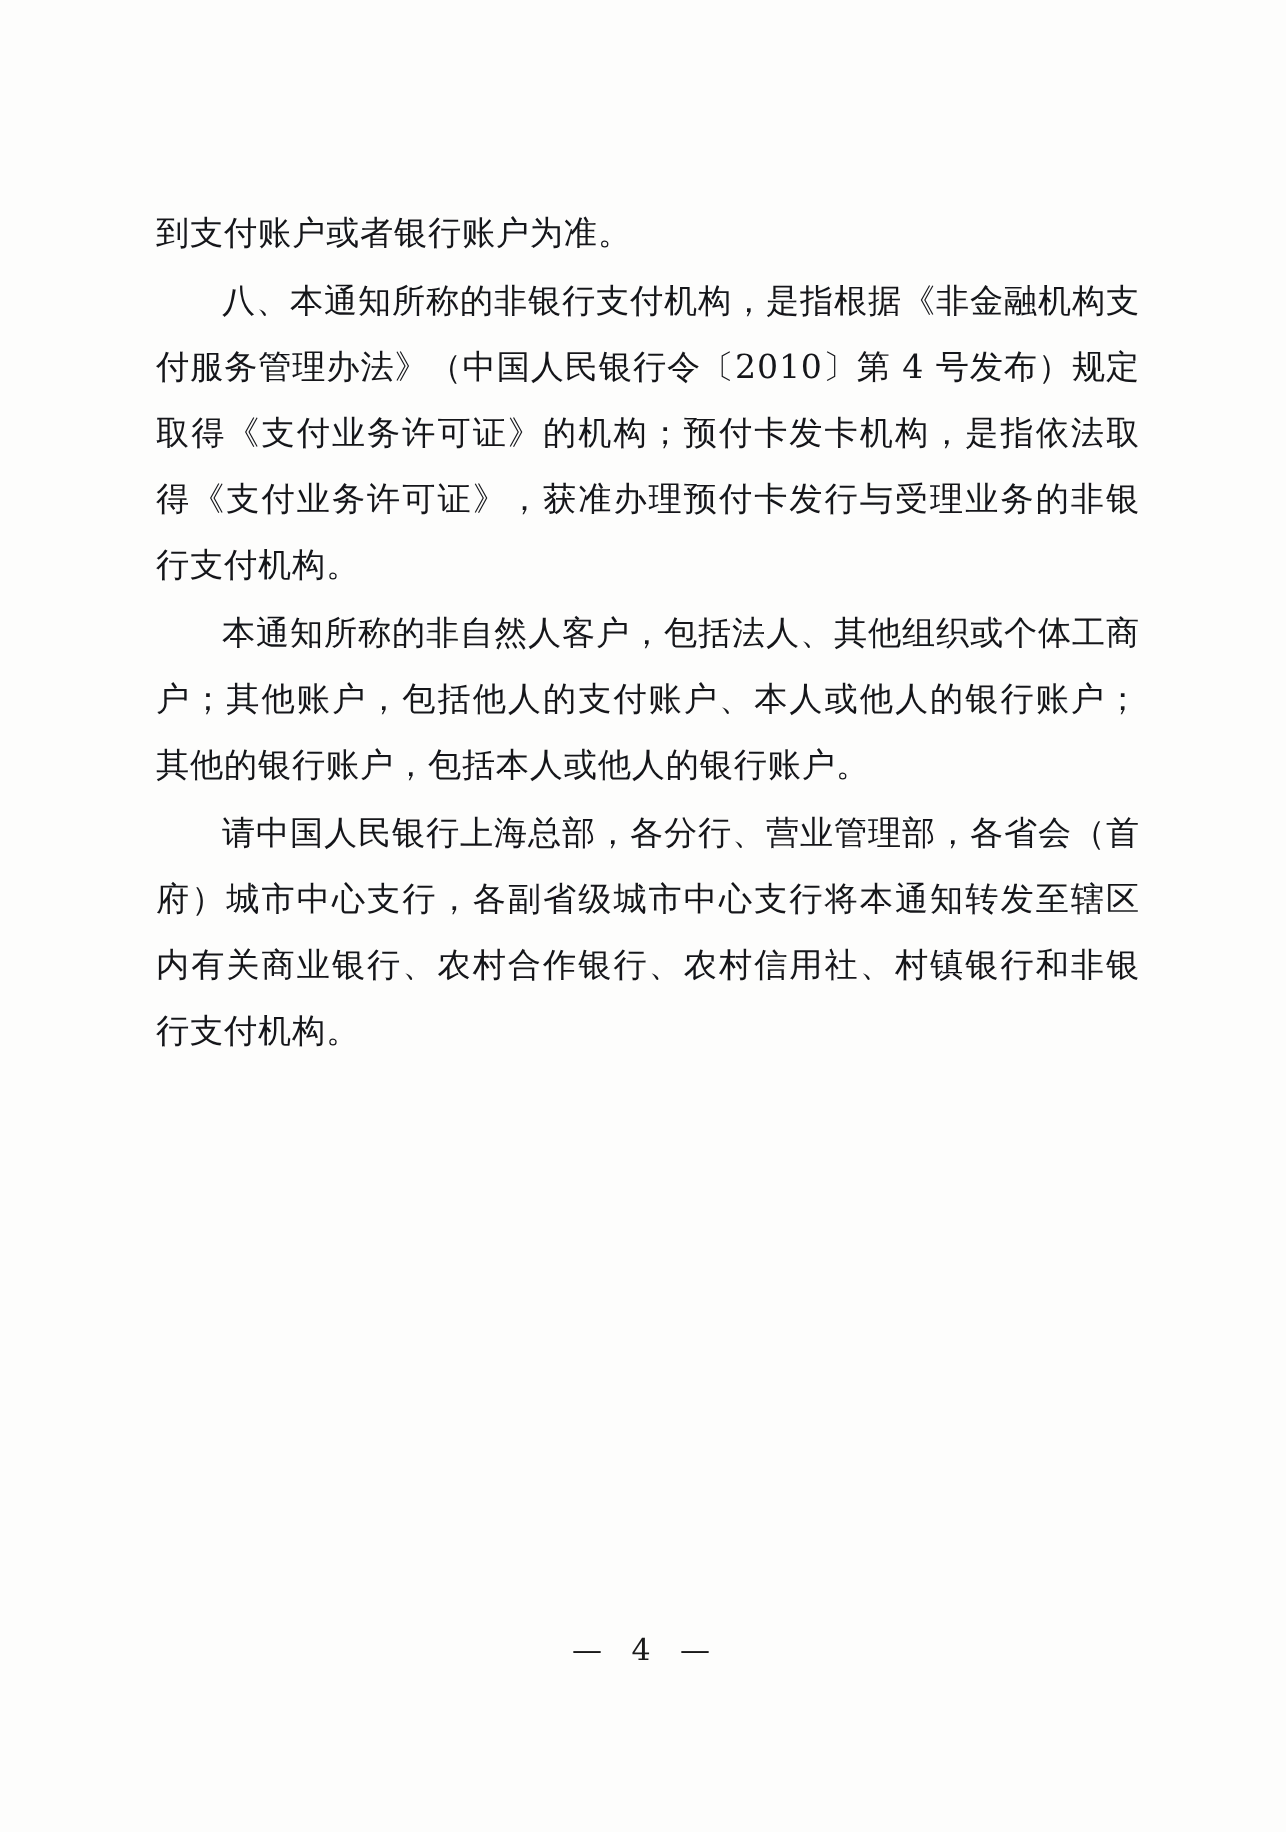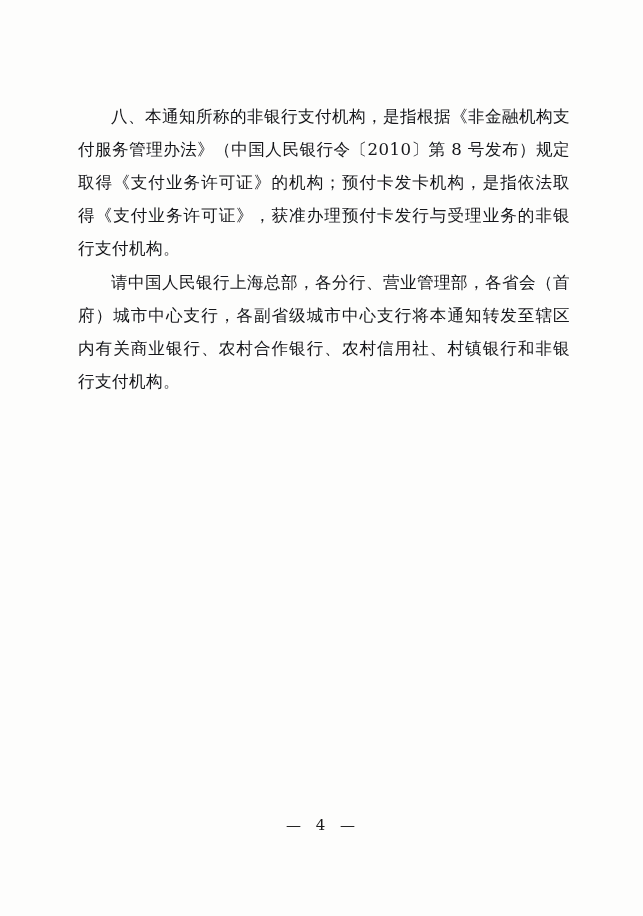--- a/index.html
+++ b/index.html
@@ -54,21 +54,23 @@
   .pagenum {
     display: inline-block;
     padding-left: 6px;
   }
 </style>
 </head>
 <body>
 
 <div class="page">
   <div class="content">
-    <p class="para indent">八、本通知所称的非银行支付机构，是指根据《非金融机构支付服务管理办法》（中国人民银行令〔2010〕第 8 号发布）规定取得《支付业务许可证》的机构；预付卡发卡机构，是指依法取得《支付业务许可证》，获准办理预付卡发行与受理业务的非银行支付机构。</p>
+    <p class="para">到支付账户或者银行账户为准。</p>
+    <p class="para indent">八、本通知所称的非银行支付机构，是指根据《非金融机构支付服务管理办法》（中国人民银行令〔2010〕第 4 号发布）规定取得《支付业务许可证》的机构；预付卡发卡机构，是指依法取得《支付业务许可证》，获准办理预付卡发行与受理业务的非银行支付机构。</p>
+    <p class="para indent">本通知所称的非自然人客户，包括法人、其他组织或个体工商户；其他账户，包括他人的支付账户、本人或他人的银行账户；其他的银行账户，包括本人或他人的银行账户。</p>
     <p class="para indent">请中国人民银行上海总部，各分行、营业管理部，各省会（首府）城市中心支行，各副省级城市中心支行将本通知转发至辖区内有关商业银行、农村合作银行、农村信用社、村镇银行和非银行支付机构。</p>
   </div>
 
   <div class="footer">
     <span>—</span>
     <span class="pagenum">4</span>
     <span class="pagenum">—</span>
   </div>
 </div>
 

